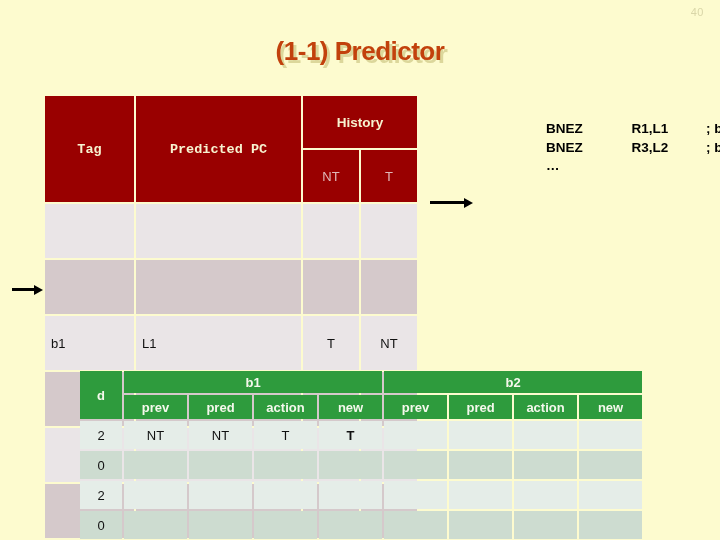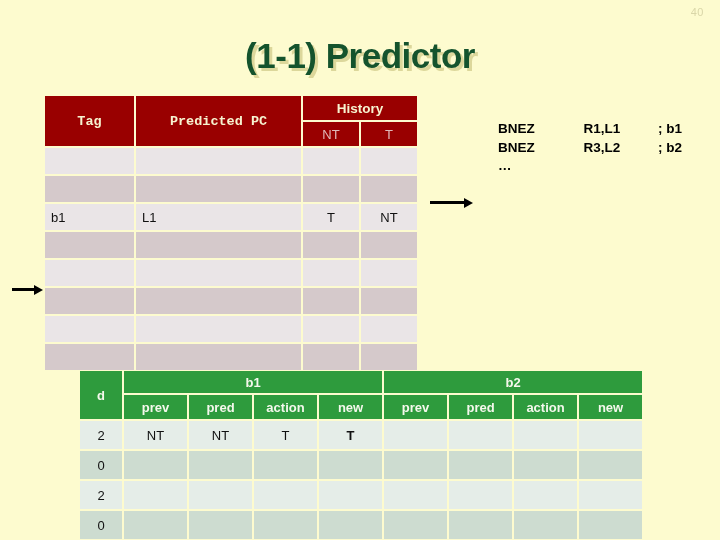--- a/index.html
+++ b/index.html
@@ -33,41 +33,41 @@
     letter-spacing: 0.5px;
   }
 
   
   #slide-title {
     position: absolute;
     left: 0;
     top: 36px;
     width: 720px;
     text-align: center;
-    font-size: 35px;
-    font-weight: bold;
-    color: #14532d;
+    font-size: 26px;
+    font-weight: bold;
+    color: #c2410c;
     letter-spacing: -0.5px;
     text-shadow: 3px 3px 0 #DCD79B;
     white-space: nowrap;
   }
 
   
   #btb-table {
     position: absolute;
     left: 43px;
     top: 94px;
     width: 370px;
     border-collapse: separate;
     border-spacing: 2px;
     table-layout: fixed;
     font-size: 13px;
   }
   #btb-table th, #btb-table td {
-    padding: 0;
+    padding: 14px;
     margin: 0;
     border: 0;
   }
   .btb-head {
     background: #990000;
     color: #F7F3D0;
     font-weight: bold;
     font-size: 13.5px;
     text-align: center;
     height: 24px;
@@ -113,20 +113,21 @@
     padding-right: 6px;
   }
   .code-op {
     display: inline-block;
     width: 112px;
     text-align: center;
   }
   .code-mnem {
     display: inline-block;
     width: 48px;
+    margin-left: 48px;
   }
   .code-comment { display: inline-block; }
 
   
   .arrow {
     position: absolute;
     height: 12px;
   }
   .arrow .shaft {
     position: absolute;

